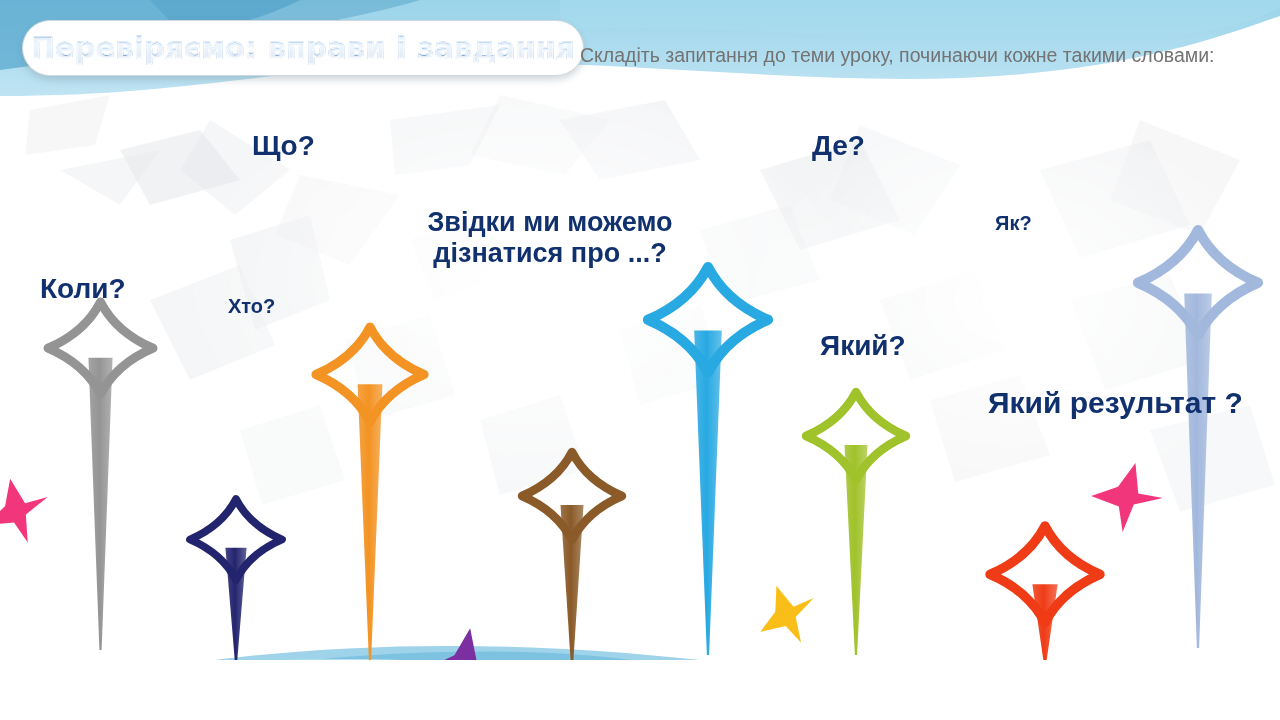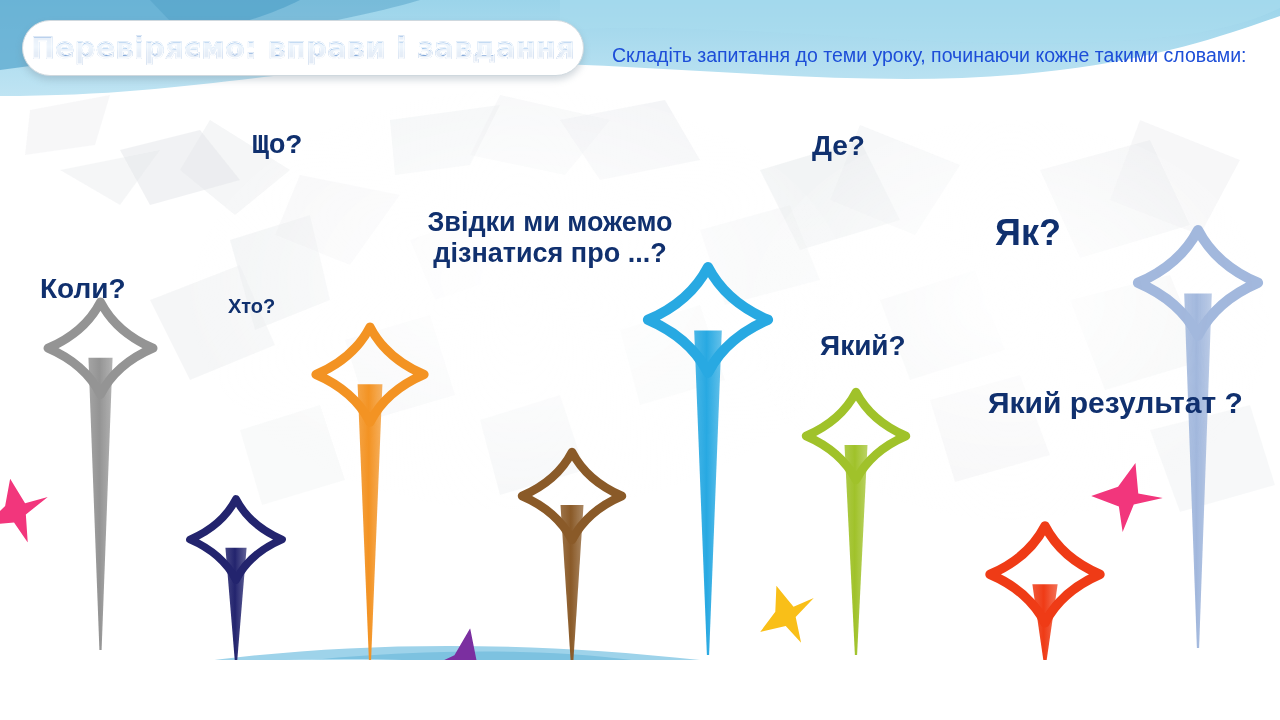--- a/index.html
+++ b/index.html
@@ -59,27 +59,27 @@
     color: transparent;
     -webkit-text-stroke: 0.9px #ffffff;
     paint-order: stroke fill;
     text-shadow: 0 1px 0 rgba(255,255,255,0.85);
     white-space: nowrap;
   }
 
   
   .instruction {
     position: absolute;
-    left: 612px;
+    left: 580px;
     top: 20px;
     width: 640px;
     font-family: "Liberation Sans", sans-serif;
     font-size: 19.5px;
     line-height: 30px;
-    color: #1d4ed8;
+    color: #737373;
     z-index: 40;
   }
 
   
   .qlabel {
     position: absolute;
     font-family: "Liberation Sans", sans-serif;
     font-weight: 700;
     color: #10306e;
     white-space: nowrap;
@@ -369,22 +369,22 @@
           </svg>
       </div>
       <div class="deco-star" style="left: 1092px; top: 462px; transform: rotate(14deg);">
         <svg width="70" height="70" viewBox="0 0 70 70">
             <polygon points="35,0 45.08,28.84 70,27.3 43.4,40.6 39.2,70 29.4,46.2 0,42.699999999999996 23.799999999999997,27.16" fill="#f2367c"></polygon>
           </svg>
       </div>
     </div>
   <div id="labels">
       <div class="qlabel" style="left: 40px; top: 248px; font-size: 28px; margin-top: 25px;">Коли?</div>
-      <div class="qlabel" style="left: 252px; top: 130px; font-size: 28px; font-family: Liberation Mono, monospace;">Що?</div>
+      <div class="qlabel" style="left: 252px; top: 130px; font-size: 28px;">Що?</div>
       <div class="qlabel" style="left: 228px; top: 295px; font-size: 20px;">Хто?</div>
       <div class="qlabel multi" style="left: 390px; top: 196px; font-size: 27px; width: 320px; margin-top: 11px;">Звідки ми можемо дізнатися про ...?</div>
       <div class="qlabel" style="left: 812px; top: 130px; font-size: 28px; text-align: right;">Де?</div>
-      <div class="qlabel" style="left: 995px; top: 212px; font-size: 36px;">Як?</div>
+      <div class="qlabel" style="left: 995px; top: 212px; font-size: 20px;">Як?</div>
       <div class="qlabel" style="left: 820px; top: 330px; font-size: 28px;">Який?</div>
       <div class="qlabel" style="left: 988px; top: 386px; font-size: 30px;">Який результат ?</div>
     </div>
 
 </div>
 
 </body></html>

